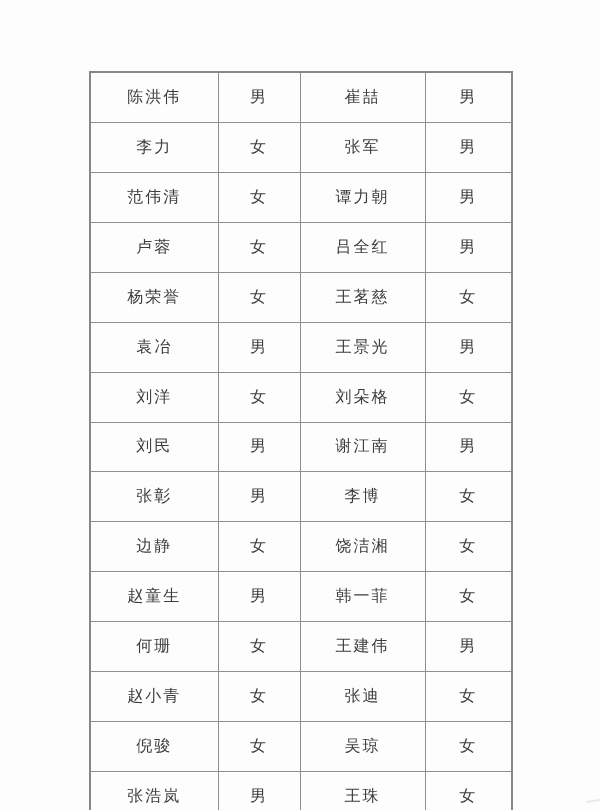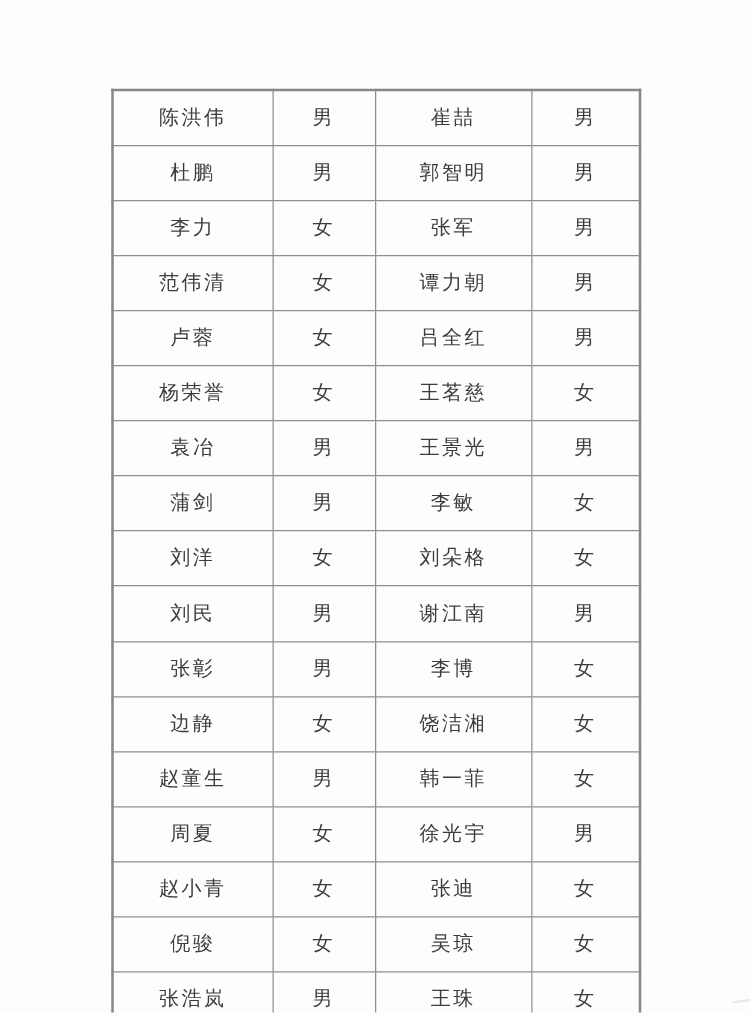--- a/index.html
+++ b/index.html
@@ -70,26 +70,20 @@
       <col class="gender-col-right">
     </colgroup>
     <tbody>
         <tr>
           <td>陈洪伟</td>
           <td>男</td>
           <td>崔喆</td>
           <td>男</td>
         </tr>
         <tr>
-          <td>杜鹏</td>
-          <td>男</td>
-          <td>郭智明</td>
-          <td>男</td>
-        </tr>
-        <tr>
           <td>李力</td>
           <td>女</td>
           <td>张军</td>
           <td>男</td>
         </tr>
         <tr>
           <td>范伟清</td>
           <td>女</td>
           <td>谭力朝</td>
           <td>男</td>
@@ -104,26 +98,20 @@
           <td>杨荣誉</td>
           <td>女</td>
           <td>王茗慈</td>
           <td>女</td>
         </tr>
         <tr>
           <td>袁冶</td>
           <td>男</td>
           <td>王景光</td>
           <td>男</td>
-        </tr>
-        <tr>
-          <td>蒲剑</td>
-          <td>男</td>
-          <td>李敏</td>
-          <td>女</td>
         </tr>
         <tr>
           <td>刘洋</td>
           <td>女</td>
           <td>刘朵格</td>
           <td>女</td>
         </tr>
         <tr>
           <td>刘民</td>
           <td>男</td>
@@ -142,23 +130,23 @@
           <td>饶洁湘</td>
           <td>女</td>
         </tr>
         <tr>
           <td>赵童生</td>
           <td>男</td>
           <td>韩一菲</td>
           <td>女</td>
         </tr>
         <tr>
-          <td>周夏</td>
+          <td>何珊</td>
           <td>女</td>
-          <td>徐光宇</td>
+          <td>王建伟</td>
           <td>男</td>
         </tr>
         <tr>
           <td>赵小青</td>
           <td>女</td>
           <td>张迪</td>
           <td>女</td>
         </tr>
         <tr>
           <td>倪骏</td>

